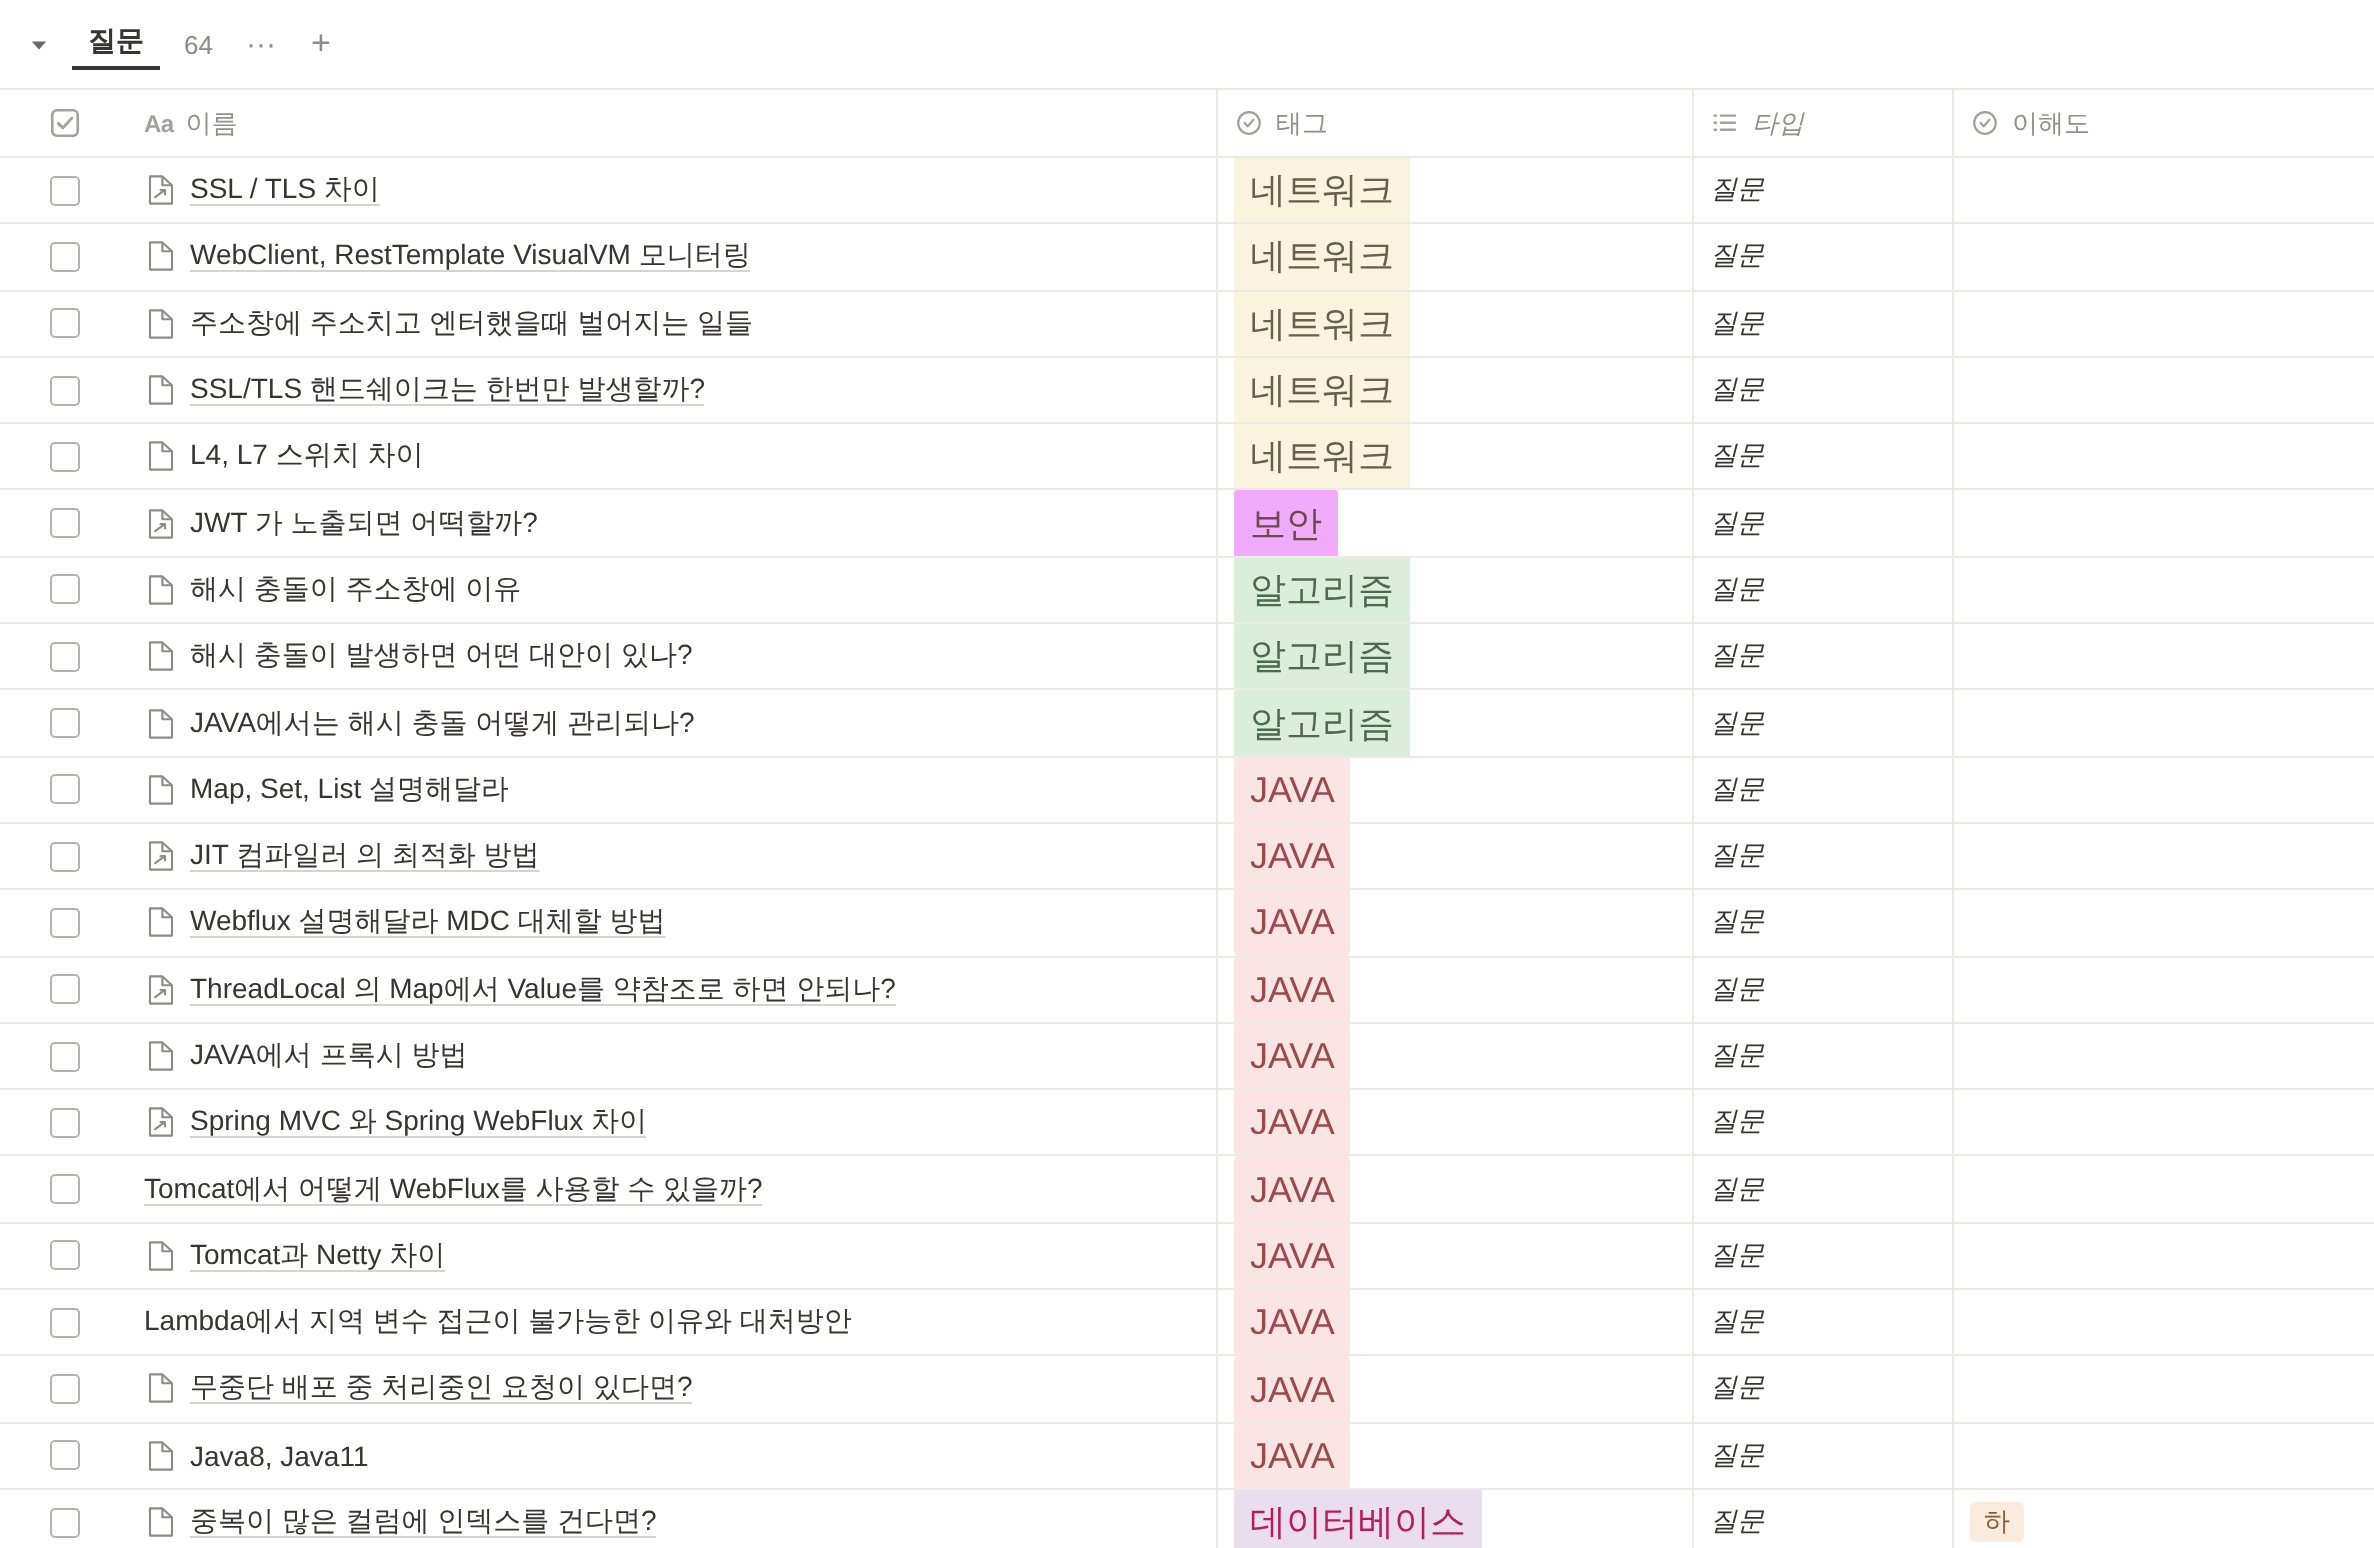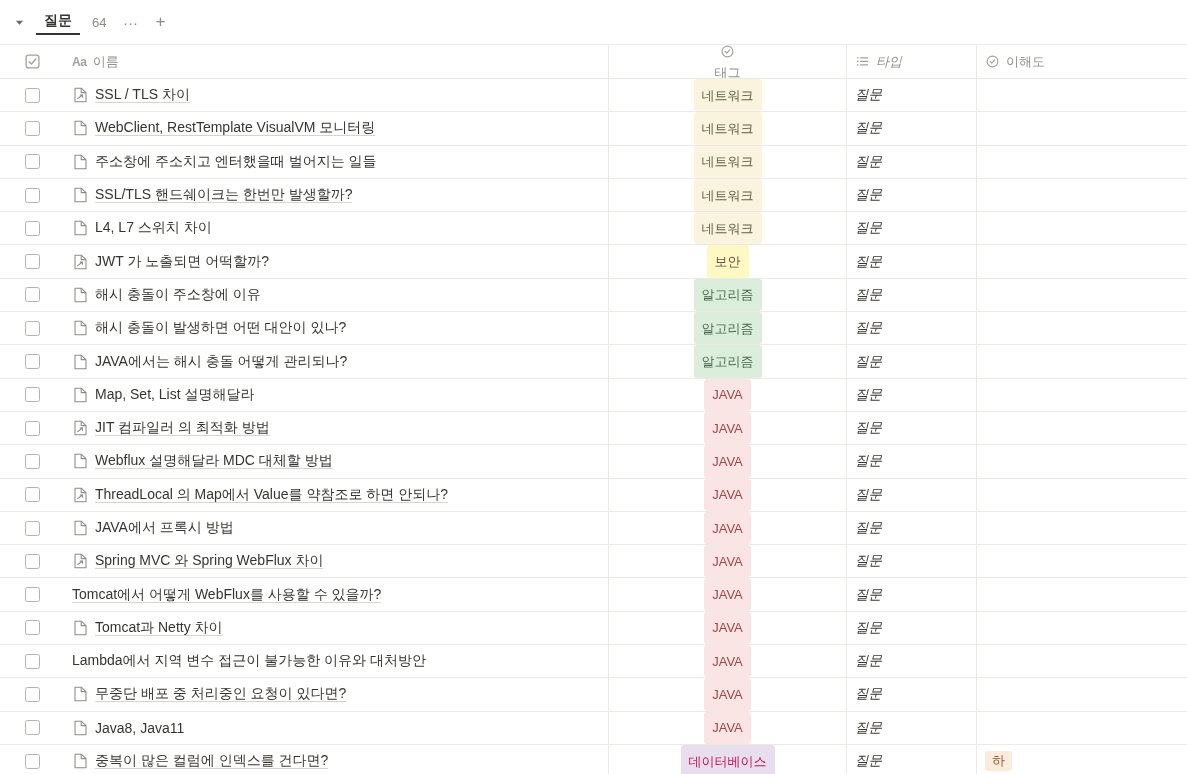--- a/index.html
+++ b/index.html
@@ -73,21 +73,21 @@
 
   .cell {
     display: flex;
     align-items: center;
     padding: 0 8px;
     overflow: hidden;
     white-space: nowrap;
   }
   .c-check  { width: 64px; justify-content: center; padding: 0; }
   .c-name   { width: 545px; border-right: 1px solid #eceae6; }
-  .c-tag    { width: 238px; border-right: 1px solid #eceae6; flex-direction: column; }
+  .c-tag    { width: 238px; border-right: 1px solid #eceae6; }
   .c-type   { width: 130px; border-right: 1px solid #eceae6; font-style: italic; }
   .c-under  { width: 210px; }
 
   
   .header .cell {
     font-size: 13px;
     color: #91908c;
     gap: 6px;
   }
   .hdr-icon {
@@ -141,21 +141,21 @@
   .name-text.linked { text-decoration: underline; text-decoration-color: #d6d4cf; text-underline-offset: 3px; }
   .name-text.plain  { text-decoration: none; }
 
   
   .pill {
     display: inline-flex;
     align-items: center;
     height: 36px;
     padding: 0 8px;
     border-radius: 3px;
-    font-size: 13px;
+    font-size: 18px;
     line-height: 1;
     white-space: nowrap;
   }
   .type-text {
     font-size: 13.5px;
     color: #37352f;
   }
   .u-pill {
     display: inline-flex;
     align-items: center;
@@ -349,21 +349,21 @@
             <svg width="15" height="16" viewBox="0 0 15 16" aria-hidden="true">
               <path d="M2 1.2 h6.2 L13 5.6 V14.8 H2 Z" fill="#ffffff" stroke="#8d8b85" stroke-width="1.05" stroke-linejoin="round"></path>
               <path d="M8.2 1.2 V5.6 H13" fill="none" stroke="#8d8b85" stroke-width="1.05" stroke-linejoin="round"></path>
               <path d="M4.6 11.6 L9.2 8.2" stroke="#8d8b85" stroke-width="1.1" stroke-linecap="round"></path>
               <path d="M7.3 8.1 h2.2 v2.1" fill="none" stroke="#8d8b85" stroke-width="1.1" stroke-linecap="round" stroke-linejoin="round"></path>
             </svg>
           </span>
           <span class="name-text plain">JWT 가 노출되면 어떡할까?</span>
         </div>
         <div class="cell c-tag">
-          <span class="pill" style="background: #fef9c3; color: rgb(110, 74, 74);">보안</span>
+          <span class="pill" style="background: #f0abfc; color: rgb(110, 74, 74);">보안</span>
         </div>
         <div class="cell c-type">
           <span class="type-text">질문</span>
         </div>
         <div class="cell c-under"></div>
       </div>
       <div class="row">
         <div class="cell c-check">
           <span class="checkbox"></span>
         </div>

